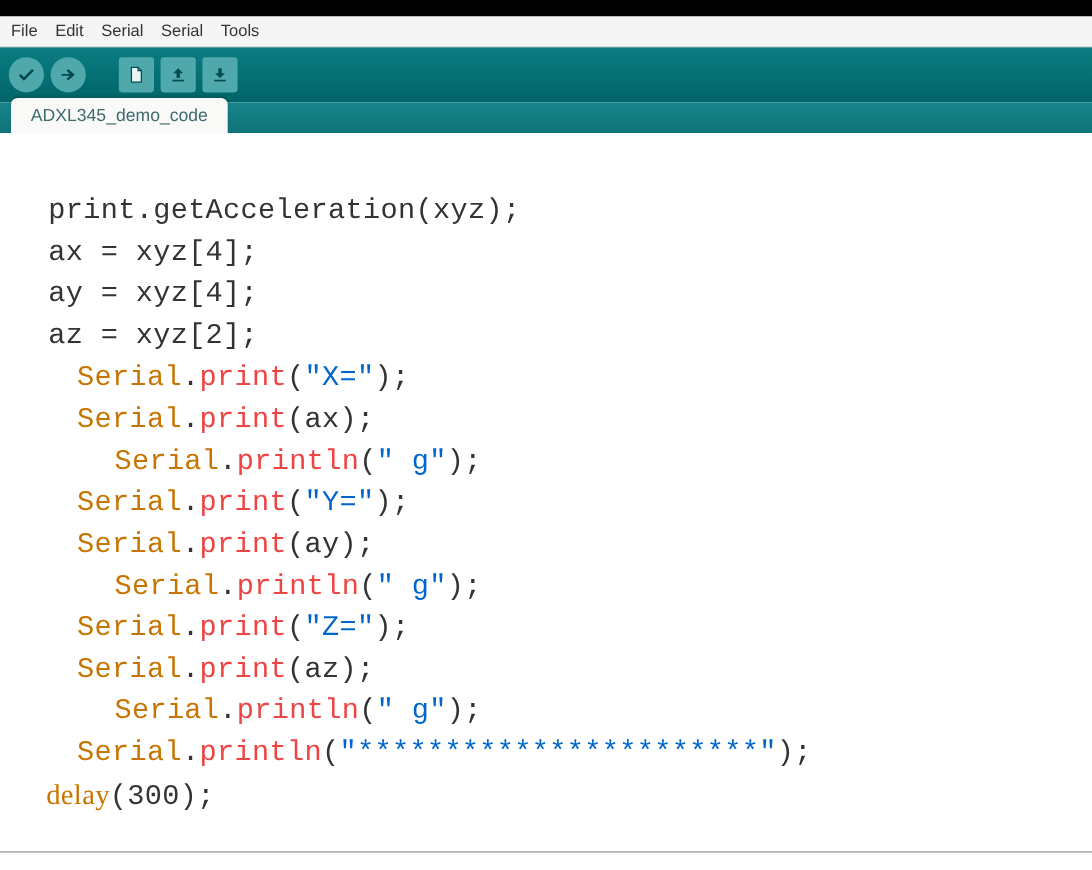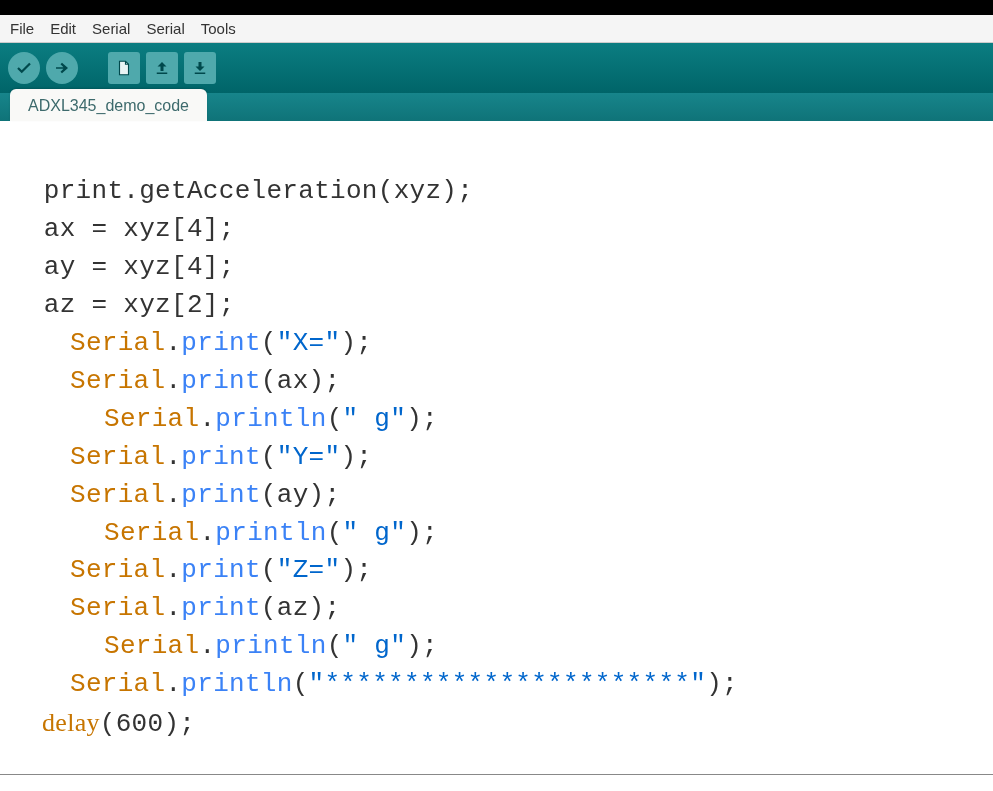--- a/index.html
+++ b/index.html
@@ -87,21 +87,21 @@
     color: #333;
     white-space: pre;
     letter-spacing: 0.3px;
     height: 654px;
     overflow: hidden;
     border-bottom: 1px solid #888;
   }
   .ind1 { padding-left: 30px; display: inline-block; }
   .ind2 { padding-left: 64px; display: inline-block; }
   .k-class { color: #c77500; font-weight: normal; margin-left: 28px; }
-  .k-func  { color: #3b82f6; }
+  .k-func  { color: #ef4444; }
   .k-str   { color: #0066cc; }
   .k-num   { color: #333; }
   .k-plain { color: #333; }
   .k-delay { color: #c77500; font-family: Liberation Serif, serif; }
   svg { display: block; }
 </style>
 </head>
 <body>
 
 <div class="black-bar"></div>
@@ -158,16 +158,16 @@
 <span class="ind1"><span class="k-class">Serial</span><span class="k-plain">.</span><span class="k-func">print</span><span class="k-plain">(</span><span class="k-str">"X="</span><span class="k-plain">)</span><span class="k-plain">;</span></span>
 <span class="ind1"><span class="k-class">Serial</span><span class="k-plain">.</span><span class="k-func">print</span><span class="k-plain">(</span><span class="k-plain">ax</span><span class="k-plain">)</span><span class="k-plain">;</span></span>
 <span class="ind2"><span class="k-class">Serial</span><span class="k-plain">.</span><span class="k-func">println</span><span class="k-plain">(</span><span class="k-str">" g"</span><span class="k-plain">)</span><span class="k-plain">;</span></span>
 <span class="ind1"><span class="k-class">Serial</span><span class="k-plain">.</span><span class="k-func">print</span><span class="k-plain">(</span><span class="k-str">"Y="</span><span class="k-plain">)</span><span class="k-plain">;</span></span>
 <span class="ind1"><span class="k-class">Serial</span><span class="k-plain">.</span><span class="k-func">print</span><span class="k-plain">(</span><span class="k-plain">ay</span><span class="k-plain">)</span><span class="k-plain">;</span></span>
 <span class="ind2"><span class="k-class">Serial</span><span class="k-plain">.</span><span class="k-func">println</span><span class="k-plain">(</span><span class="k-str">" g"</span><span class="k-plain">)</span><span class="k-plain">;</span></span>
 <span class="ind1"><span class="k-class">Serial</span><span class="k-plain">.</span><span class="k-func">print</span><span class="k-plain">(</span><span class="k-str">"Z="</span><span class="k-plain">)</span><span class="k-plain">;</span></span>
 <span class="ind1"><span class="k-class">Serial</span><span class="k-plain">.</span><span class="k-func">print</span><span class="k-plain">(</span><span class="k-plain">az</span><span class="k-plain">)</span><span class="k-plain">;</span></span>
 <span class="ind2"><span class="k-class">Serial</span><span class="k-plain">.</span><span class="k-func">println</span><span class="k-plain">(</span><span class="k-str">" g"</span><span class="k-plain">)</span><span class="k-plain">;</span></span>
 <span class="ind1"><span class="k-class">Serial</span><span class="k-plain">.</span><span class="k-func">println</span><span class="k-plain">(</span><span class="k-str">"***********************"</span><span class="k-plain">)</span><span class="k-plain">;</span></span>
-<span class="ind1"><span class="k-delay">delay</span><span class="k-plain">(</span><span class="k-num">600</span><span class="k-plain">)</span><span class="k-plain">;</span></span>
+<span class="ind1"><span class="k-delay">delay</span><span class="k-plain">(</span><span class="k-num">300</span><span class="k-plain">)</span><span class="k-plain">;</span></span>
 
 
 </div>
 
 </body></html>

